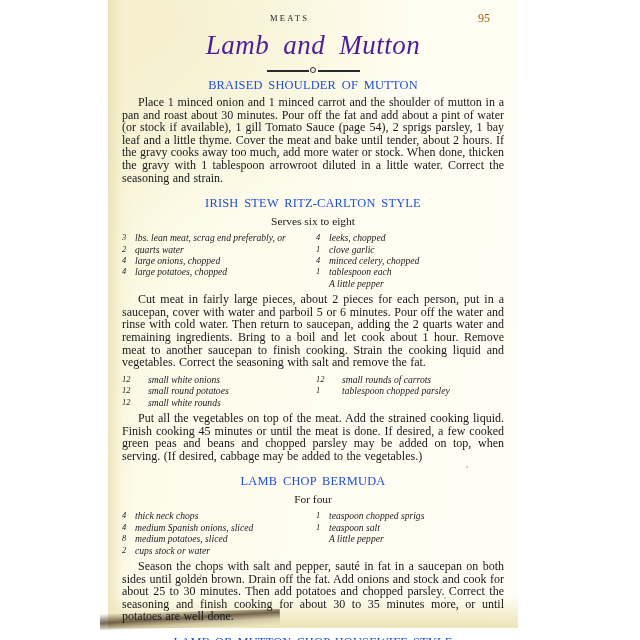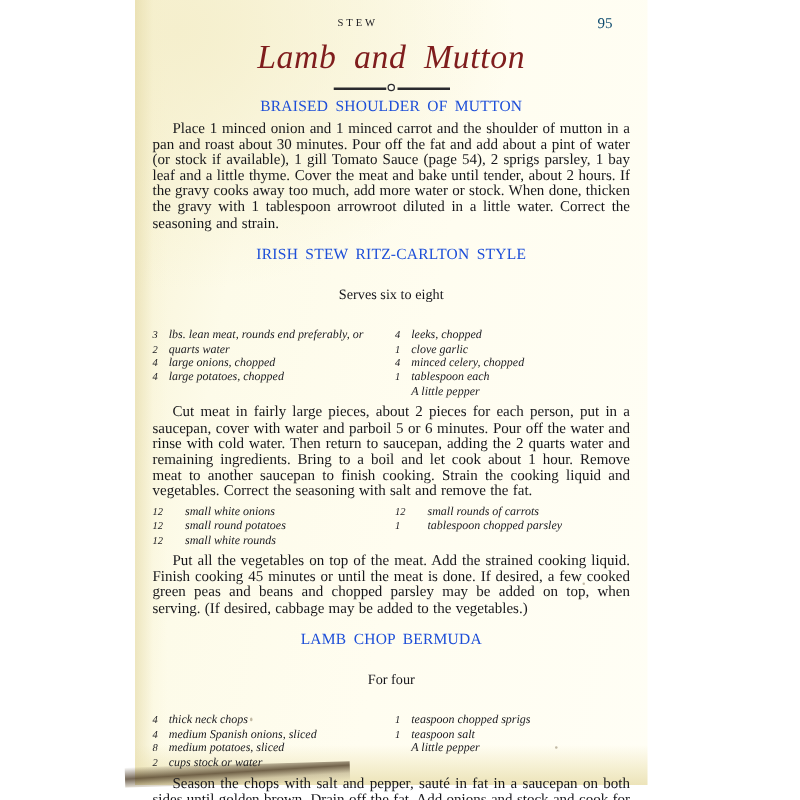--- a/index.html
+++ b/index.html
@@ -93,34 +93,34 @@
     letter-spacing: 2.3px;
     font-weight: 400;
     color: #1d1d22;
   }
   .running-head-folio {
     position: absolute;
     right: 14px;
     top: -2px;
     font-size: 12px;
     font-weight: 400;
-    color: #0c4a6e;
+    color: #a16207;
   }
 
   
   .page-title {
     position: absolute;
     left: 0;
     top: 30px;
     width: 382px;
     text-align: center;
     font-style: italic;
     font-size: 27px;
     letter-spacing: 0.5px;
-    color: #7f1d1d;
+    color: #4c1d95;
   }
   .page-title .tw { padding: 0 7px; }
 
   
   .title-rule {
     position: absolute;
     left: 0;
     top: 66px;
     width: 382px;
     height: 10px;
@@ -160,21 +160,21 @@
     font-size: 12.4px;
     font-weight: 400;
     letter-spacing: 0.2px;
     word-spacing: 2.5px;
     color: #1d4ed8;
     line-height: 15px;
   }
   h2.recipe-heading.tight { word-spacing: 1.6px; }
 
   .subhead {
-    margin: 15px;
+    margin: 0;
     padding: 0;
     text-align: center;
     font-size: 11.4px;
     line-height: 14px;
     color: #16161b;
   }
   .subhead.italic { font-style: italic; letter-spacing: 0.4px; }
 
   p.body-par {
     margin: 0;
@@ -240,21 +240,21 @@
   <div id="page-bottom-fade"></div>
   <div id="page-edge-shadow"></div>
 
   <div class="speck" style="left:200px;top:574px;width:2px;height:3px;"></div>
   <div class="speck" style="left:466px;top:466px;width:2px;height:2px;"></div>
   <div class="speck" style="left:444px;top:597px;width:2px;height:2px;"></div>
 
   <div id="page-content">
 
     <div class="running-head">
-      <span class="running-head-title">STEW</span>
+      <span class="running-head-title">MEATS</span>
       <span class="running-head-folio">95</span>
     </div>
 
     <div class="page-title"><span class="tw">Lamb</span><span class="tw">and</span><span class="tw">Mutton</span></div>
 
     <div class="title-rule">
       <span class="bar left"></span>
       <span class="dot"></span>
       <span class="bar right"></span>
     </div>
@@ -269,21 +269,21 @@
 
       <h2 class="recipe-heading">IRISH STEW RITZ-CARLTON STYLE</h2>
       <div class="sp-3"></div>
       <div class="subhead">Serves six to eight</div>
       <div class="sp-4"></div>
 
       <div class="ing-block">
         <div class="ing-col left">
           <div class="ing-line">
             <span class="ing-qty">3</span>
-            <span class="ing-text">lbs. lean meat, rounds end  preferably, or</span>
+            <span class="ing-text">lbs. lean meat, scrag end  preferably, or</span>
           </div>
           <div class="ing-line">
             <span class="ing-qty">2</span>
             <span class="ing-text">quarts water</span>
           </div>
           <div class="ing-line">
             <span class="ing-qty">4</span>
             <span class="ing-text">large onions, chopped</span>
           </div>
           <div class="ing-line">

